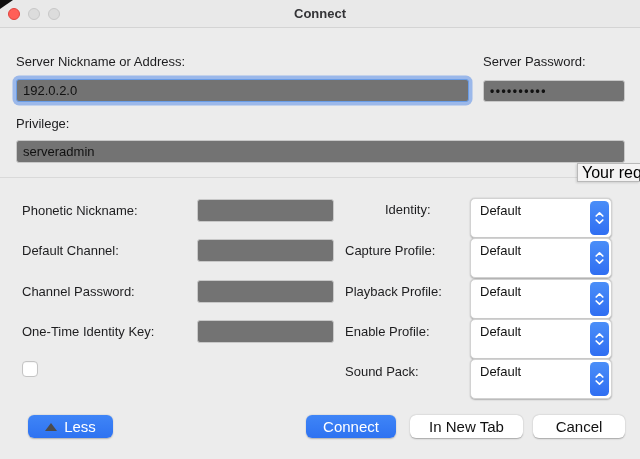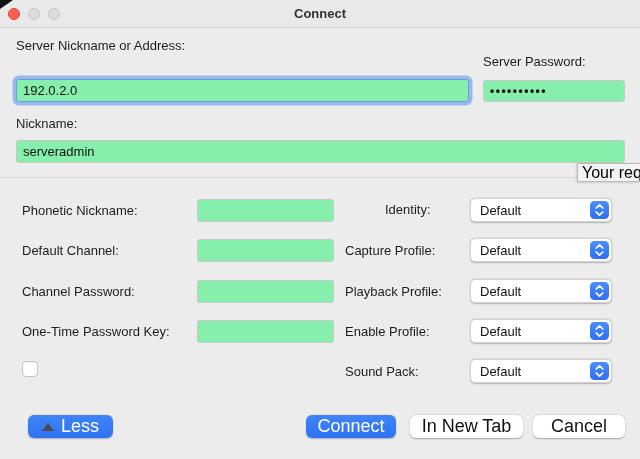--- a/index.html
+++ b/index.html
@@ -29,21 +29,21 @@
   .cursor-wedge {
     position:absolute; top:0; left:0; width:13px; height:9px;
     background:#111; clip-path:polygon(0 0, 100% 0, 0 100%);
   }
 
   
   .lbl { position:absolute; color:#1d1d1f; font-size:13px; white-space:nowrap; }
 
   
   .field {
-    position:absolute; background:#86efac; border:1px solid #c8c8c8;
+    position:absolute; background:#737373; border:1px solid #c8c8c8;
     border-radius:3px; font-family:"Liberation Sans", sans-serif;
     font-size:13px; color:#111; padding:0 6px; outline:none;
   }
   .field.focused {
     border:1px solid #6a9de6;
     box-shadow:0 0 0 3.5px rgba(73,132,232,0.5);
   }
   .pw { letter-spacing:1.5px; font-size:12px; font-weight:bold; }
 
   
@@ -52,21 +52,21 @@
   
   .tooltip {
     position:absolute; top:163px; right:0; height:19px; width:63px;
     background:#f4f3f3; border:1px solid #b9b9b9; border-right:none;
     font-size:16px; line-height:17px; padding-left:4px; color:#000;
     box-shadow:-1px 1px 2px rgba(0,0,0,0.12); white-space:nowrap; overflow:hidden;
   }
 
   
   .popup {
-    position:absolute; width:142px; height:24px; background:#ffffff;
+    position:absolute; width:142px; height:40px; background:#ffffff;
     border-radius:5px; border:0.5px solid #d2d2d2;
     box-shadow:0 0.5px 1.5px rgba(0,0,0,0.25);
     font-size:13px; line-height:23px; padding-left:9px; color:#111;
     cursor:default;
   }
   .popup .cap {
     position:absolute; top:2px; right:2px; bottom:2px; width:19px;
     border-radius:4.5px;
     background:linear-gradient(#4a8ef8, #2f6ef2);
     display:flex; align-items:center; justify-content:center;
@@ -74,21 +74,21 @@
 
   
   .checkbox {
     position:absolute; width:16px; height:16px; background:#fff;
     border:1px solid #c4c4c4; border-radius:4px;
     box-shadow:inset 0 0.5px 1px rgba(0,0,0,0.08);
   }
 
   
   .btn {
-    position:absolute; height:23px; border-radius:6px; font-size:18px;
+    position:absolute; height:23px; border-radius:6px; font-size:15px;
     display:flex; align-items:center; justify-content:center;
     font-family:"Liberation Sans", sans-serif; border:none; cursor:default;
   }
   .btn-blue {
     background:linear-gradient(#3f85f7, #2e72f1); color:#fff;
     box-shadow:0 0.5px 1.5px rgba(0,0,0,0.25);
   }
   .btn-white {
     background:#ffffff; color:#111;
     box-shadow:0 0.5px 1.5px rgba(0,0,0,0.3);
@@ -105,42 +105,42 @@
 <div id="window">
 
   <div class="titlebar">
     <span class="traffic tl-close"></span>
     <span class="traffic tl-min"></span>
     <span class="traffic tl-zoom"></span>
     <div class="title">Connect</div>
   </div>
   <div class="cursor-wedge"></div>
 
-  <div class="lbl" style="left:16px; top:38px;">Server Nickname or Address:</div>
+  <div class="lbl" style="left:16px; top:54px;">Server Nickname or Address:</div>
   <div class="lbl" style="left:483px; top:54px;">Server Password:</div>
 
   <input class="field focused" style="left: 16px; top: 79px; width: 453px; height: 23px;" value="192.0.2.0">
   <input class="field pw" style="left: 483px; top: 80px; width: 142px; height: 22px;" value="••••••••••">
 
-  <div class="lbl" style="left:16px; top:116px;">Nickname:</div>
+  <div class="lbl" style="left:16px; top:116px;">Privilege:</div>
   <input class="field" style="left: 16px; top: 140px; width: 609px; height: 23px;" value="serveradmin">
 
   <div class="divider"></div>
   <div class="tooltip">Your reque</div>
 
   <div class="lbl" style="left:22px; top:203px;">Phonetic Nickname:</div>
   <input class="field" style="left: 197px; top: 199px; width: 137px; height: 23px;" value="">
 
   <div class="lbl" style="left:22px; top:243px;">Default Channel:</div>
   <input class="field" style="left: 197px; top: 239px; width: 137px; height: 23px;" value="">
 
   <div class="lbl" style="left:22px; top:284px;">Channel Password:</div>
   <input class="field" style="left: 197px; top: 280px; width: 137px; height: 23px;" value="">
 
-  <div class="lbl" style="left:22px; top:324px;">One-Time Password Key:</div>
+  <div class="lbl" style="left:22px; top:324px;">One-Time Identity Key:</div>
   <input class="field" style="left: 197px; top: 320px; width: 137px; height: 23px;" value="">
 
   <span class="checkbox" style="left:22px; top:361px;"></span>
 
   <div class="lbl" style="left:345px; top:202px;margin-left:40px;">Identity:</div>
   <div class="popup" style="left:470px; top:198px;">
     <span>Default</span>
     <span class="cap">
       <svg width="11" height="14" viewBox="0 0 11 14">
           <path d="M2.2 5 L5.5 1.8 L8.8 5" stroke="#fff" stroke-width="1.7" fill="none" stroke-linecap="round" stroke-linejoin="round"></path>

